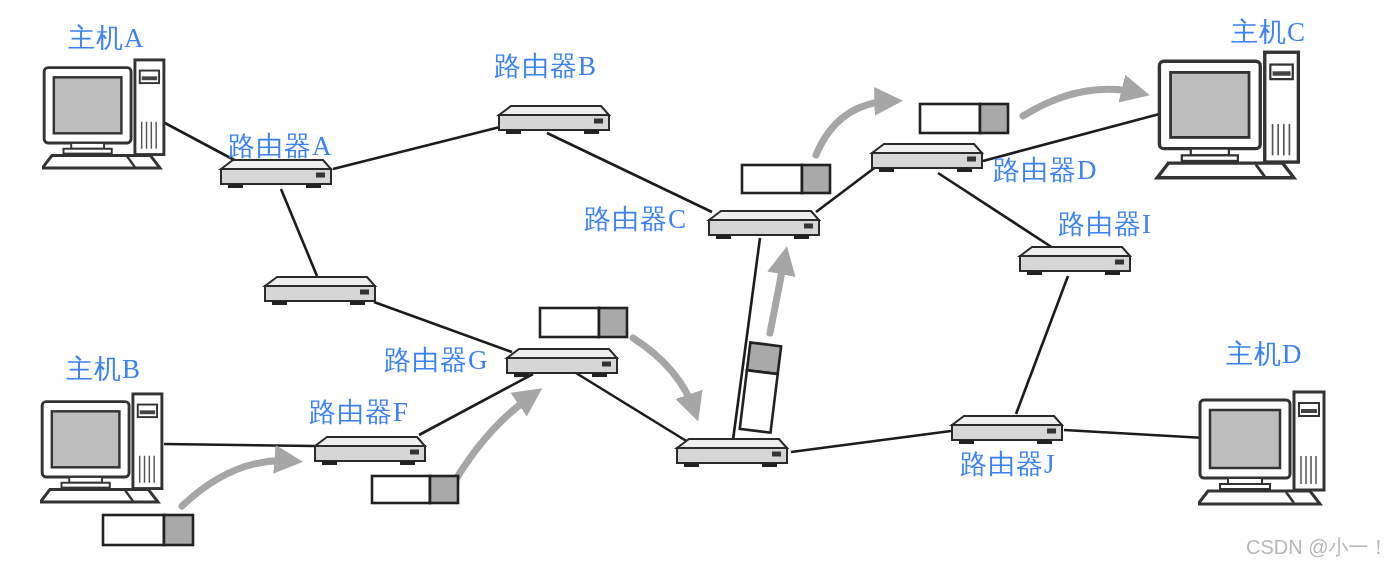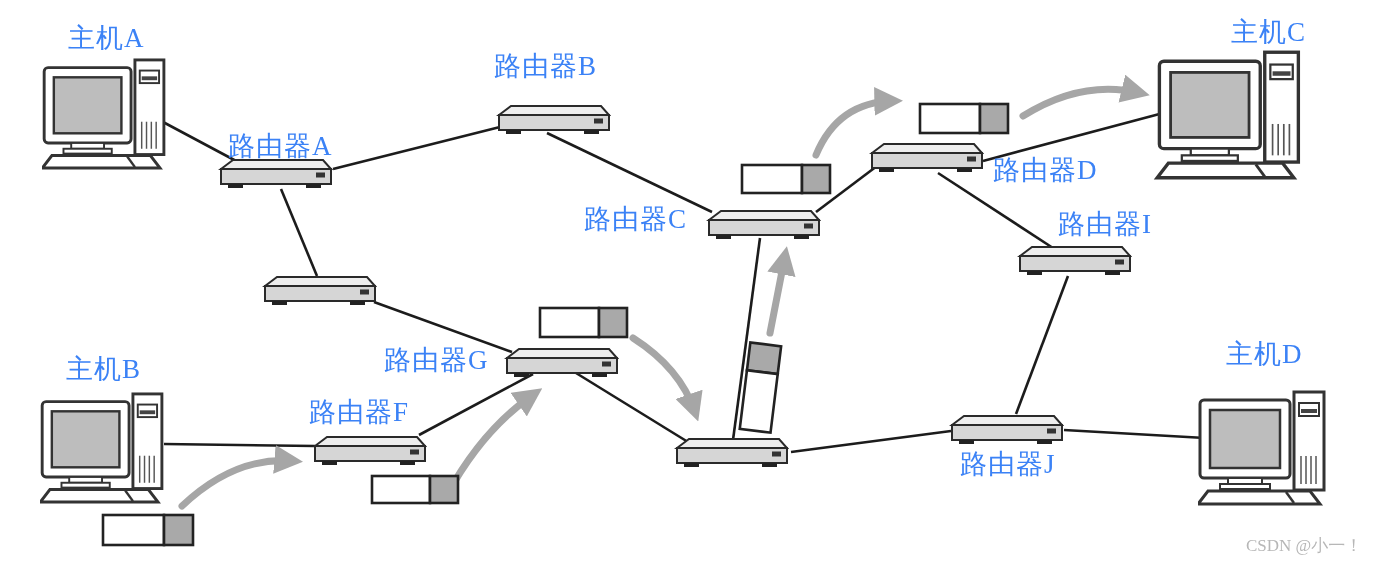--- a/index.html
+++ b/index.html
@@ -18,22 +18,22 @@
   .h-case{fill:#fff;stroke:#333;stroke-width:3;}
   .h-thin{fill:#fff;stroke:#333;stroke-width:2;}
   .h-screen{fill:var(--screen);stroke:#333;stroke-width:2.5;}
   .h-dark{fill:#444;}
   .h-vent{stroke:#555;stroke-width:1.5;}
   .p-body{fill:#fff;stroke:#222;stroke-width:2.6;}
   .p-tail{fill:var(--packet-tail);stroke:#222;stroke-width:2.6;}
   .flow{stroke:var(--arrow);stroke-width:7;fill:none;stroke-linecap:round;}
   .lbl{position:absolute;font-family:"Liberation Serif","DejaVu Serif",serif;
        font-weight:400;font-size:27px;color:#3b82f6;white-space:nowrap;letter-spacing:1px;}
-  .wm{position:absolute;font-family:Liberation Serif, serif;
-      font-size:17px;color:var(--watermark);white-space:nowrap;}
+  .wm{position:absolute;font-family:Liberation Sans, sans-serif;
+      font-size:20px;color:var(--watermark);white-space:nowrap;}
 </style>
 </head>
 <body>
 
 <div id="stage">
 
   <svg id="net-svg" width="1389" height="566" viewBox="0 0 1389 566">
     <defs>
       <marker id="ah" viewBox="0 0 10 10" refX="6.5" refY="5" markerWidth="4.1" markerHeight="4.1" orient="auto">
         <path d="M0,0 L10,5 L0,10 z" fill="#a6a6a6"></path>

